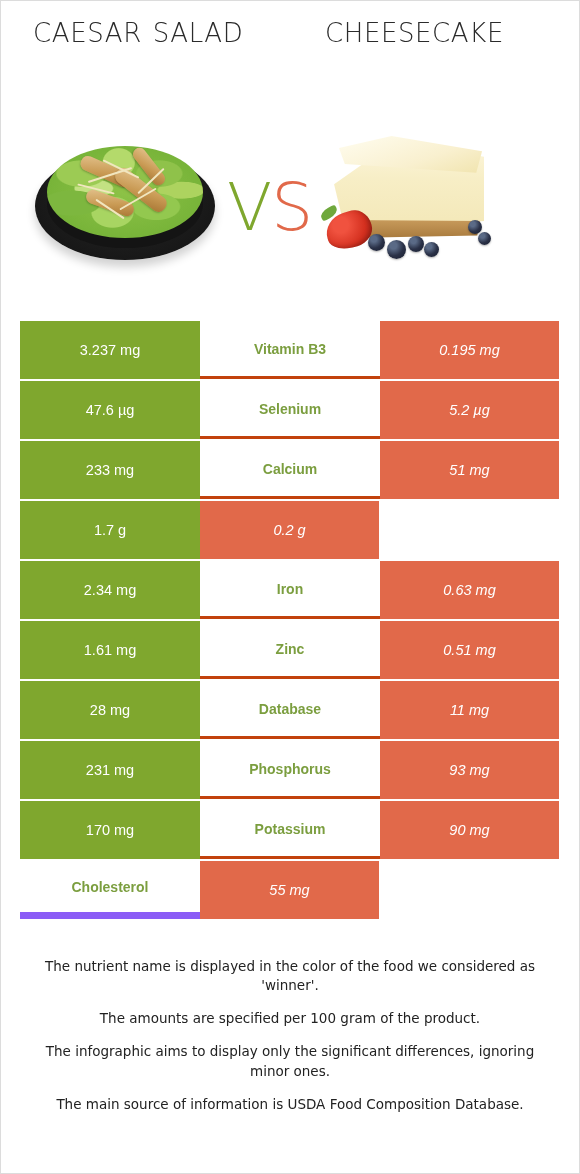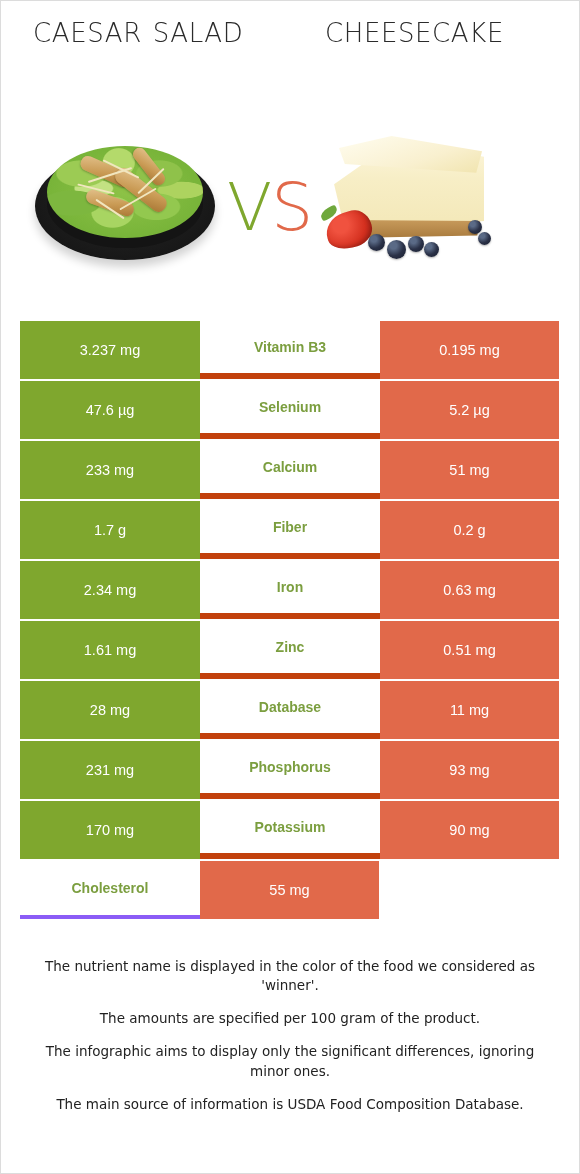--- a/index.html
+++ b/index.html
@@ -205,27 +205,28 @@
     width: 180px;
     background: #7FA72E;
     color: #ffffff;
   }
   .cell.mid {
     width: 180px;
     background: #ffffff;
     color: #7B9E3F;
     font-weight: bold;
     font-size: 14px;
-    border-bottom: 6px solid #c2410c;
-  }
-  .row:last-child .cell.mid { border-bottom: 4px solid #8b5cf6; }
+    border-bottom: 3px solid #c2410c;
+  }
+  .row:last-child .cell.mid { border-bottom: 7px solid #8b5cf6; }
   .cell.right {
     width: 179px;
     background: #E1694A;
     color: #ffffff;
+    font-style: italic;
   }
 
   
   .footnotes {
     margin: 38px 26px 0 26px;
     text-align: center;
     font-size: 13.5px;
     line-height: 1.42;
     color: #222222;
     font-family: "DejaVu Sans", sans-serif;
@@ -289,21 +290,20 @@
       <div class="cell mid">Selenium</div>
       <div class="cell right">5.2 µg</div>
     </div>
     <div class="row">
       <div class="cell left">233 mg</div>
       <div class="cell mid">Calcium</div>
       <div class="cell right">51 mg</div>
     </div>
     <div class="row">
       <div class="cell left">1.7 g</div>
-      <div class="cell mid">Fiber</div>
       <div class="cell right">0.2 g</div>
     </div>
     <div class="row">
       <div class="cell left">2.34 mg</div>
       <div class="cell mid">Iron</div>
       <div class="cell right">0.63 mg</div>
     </div>
     <div class="row">
       <div class="cell left">1.61 mg</div>
       <div class="cell mid">Zinc</div>

